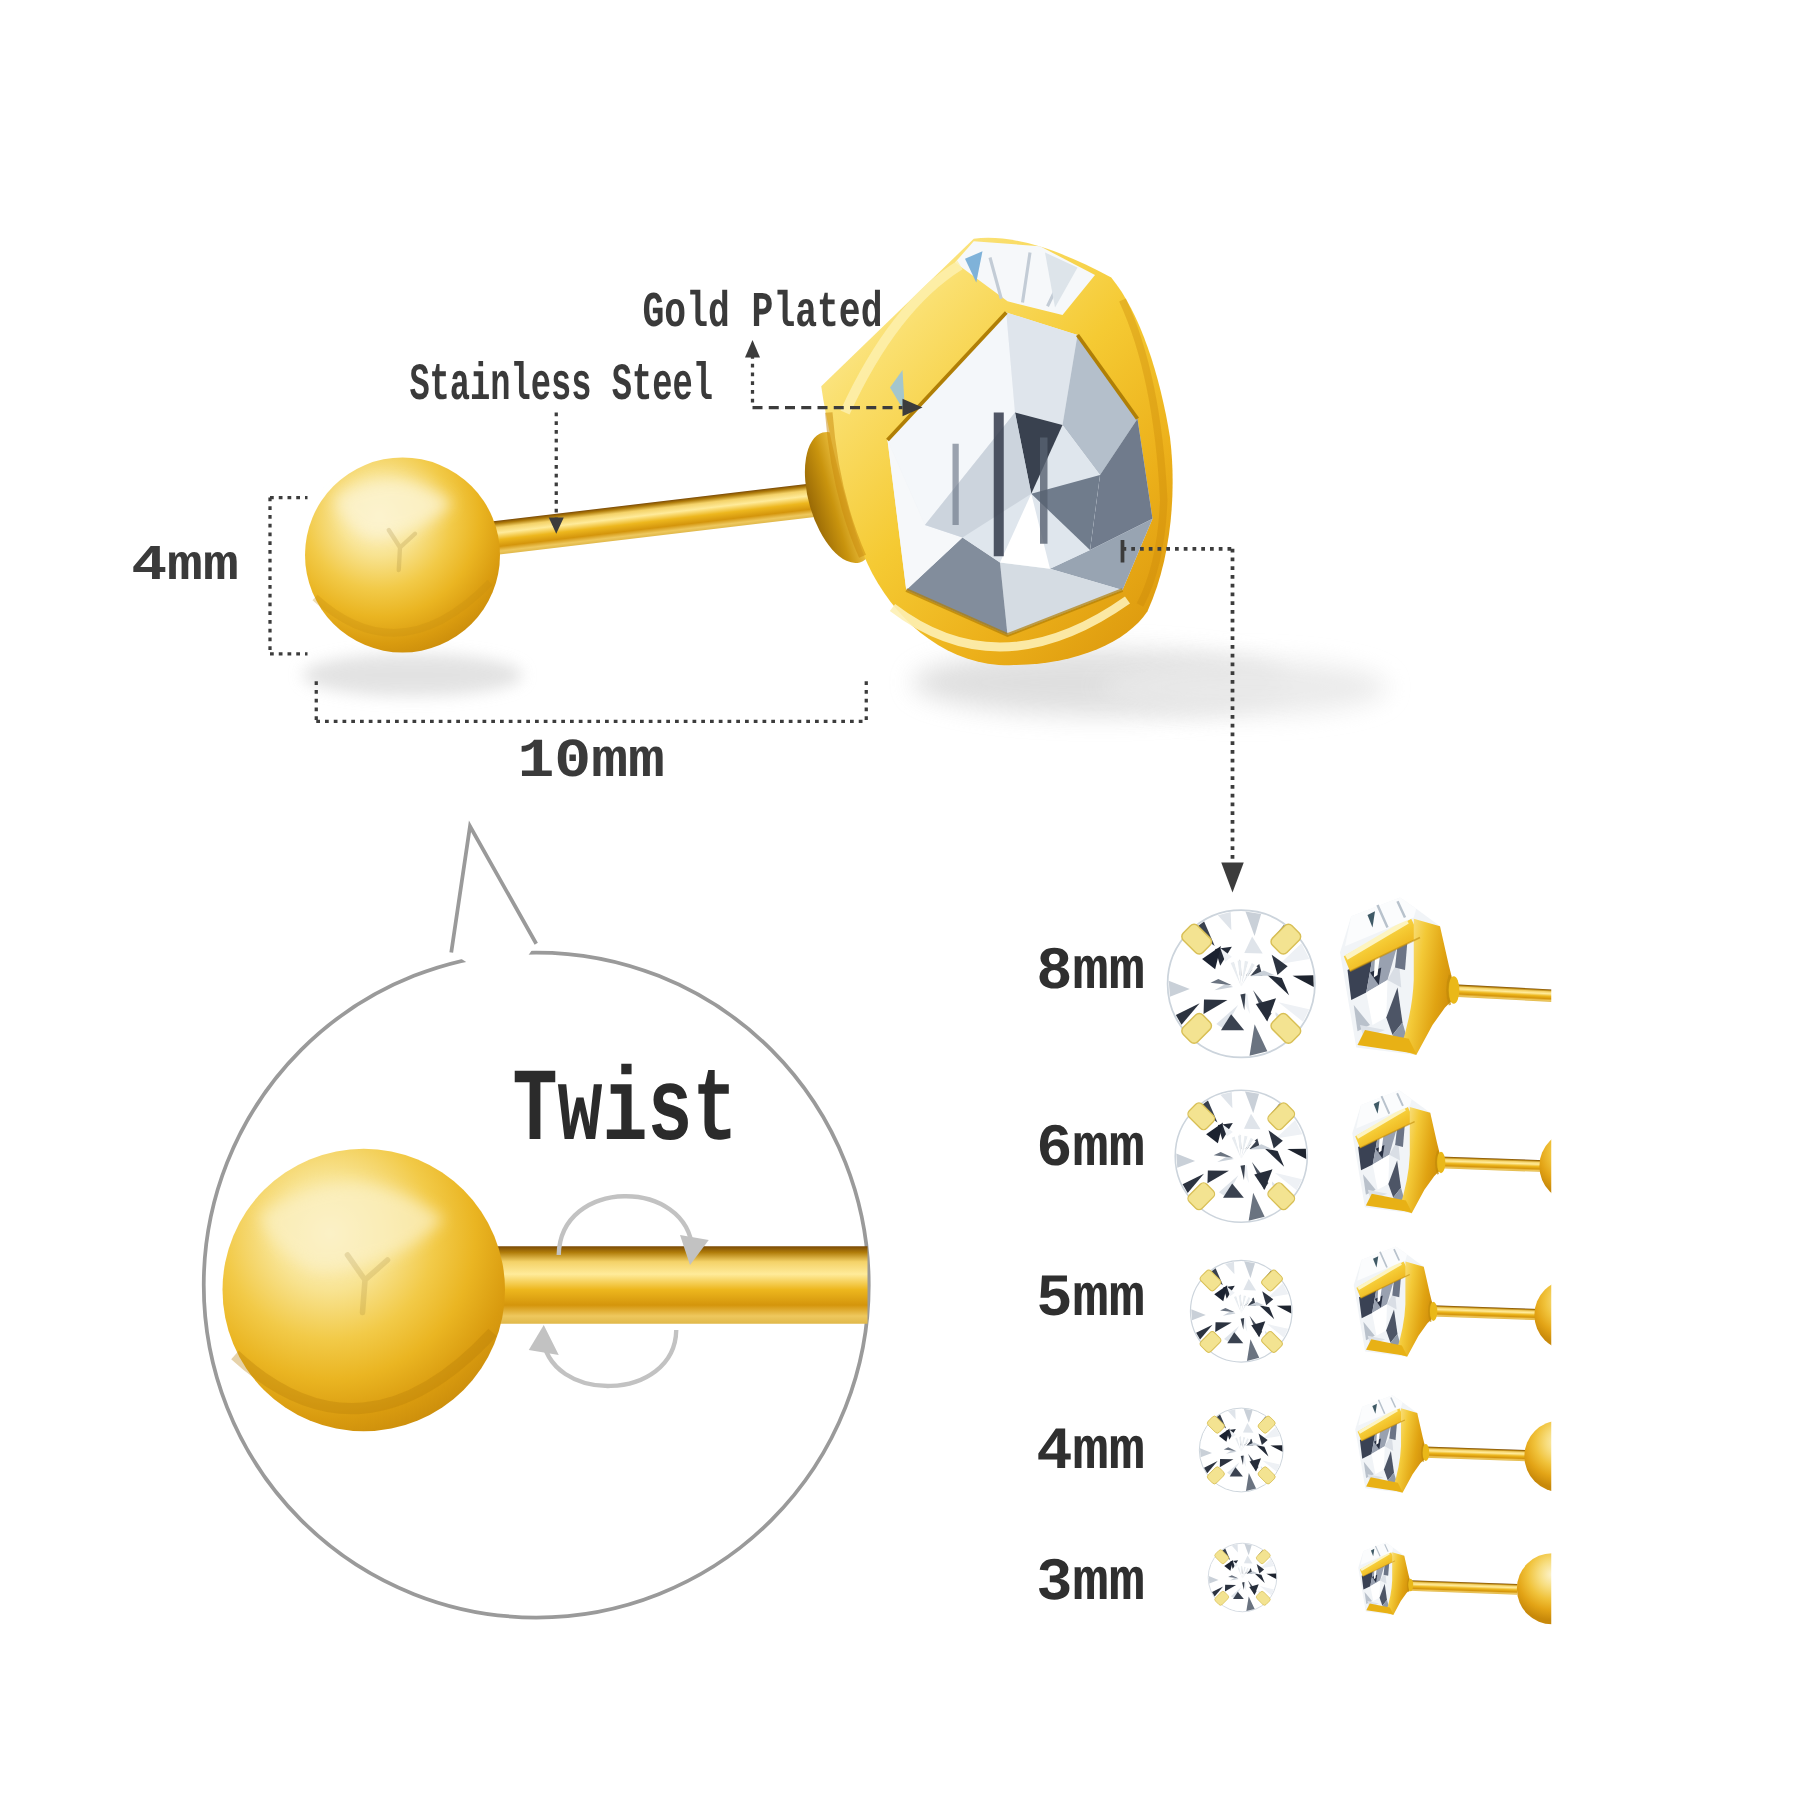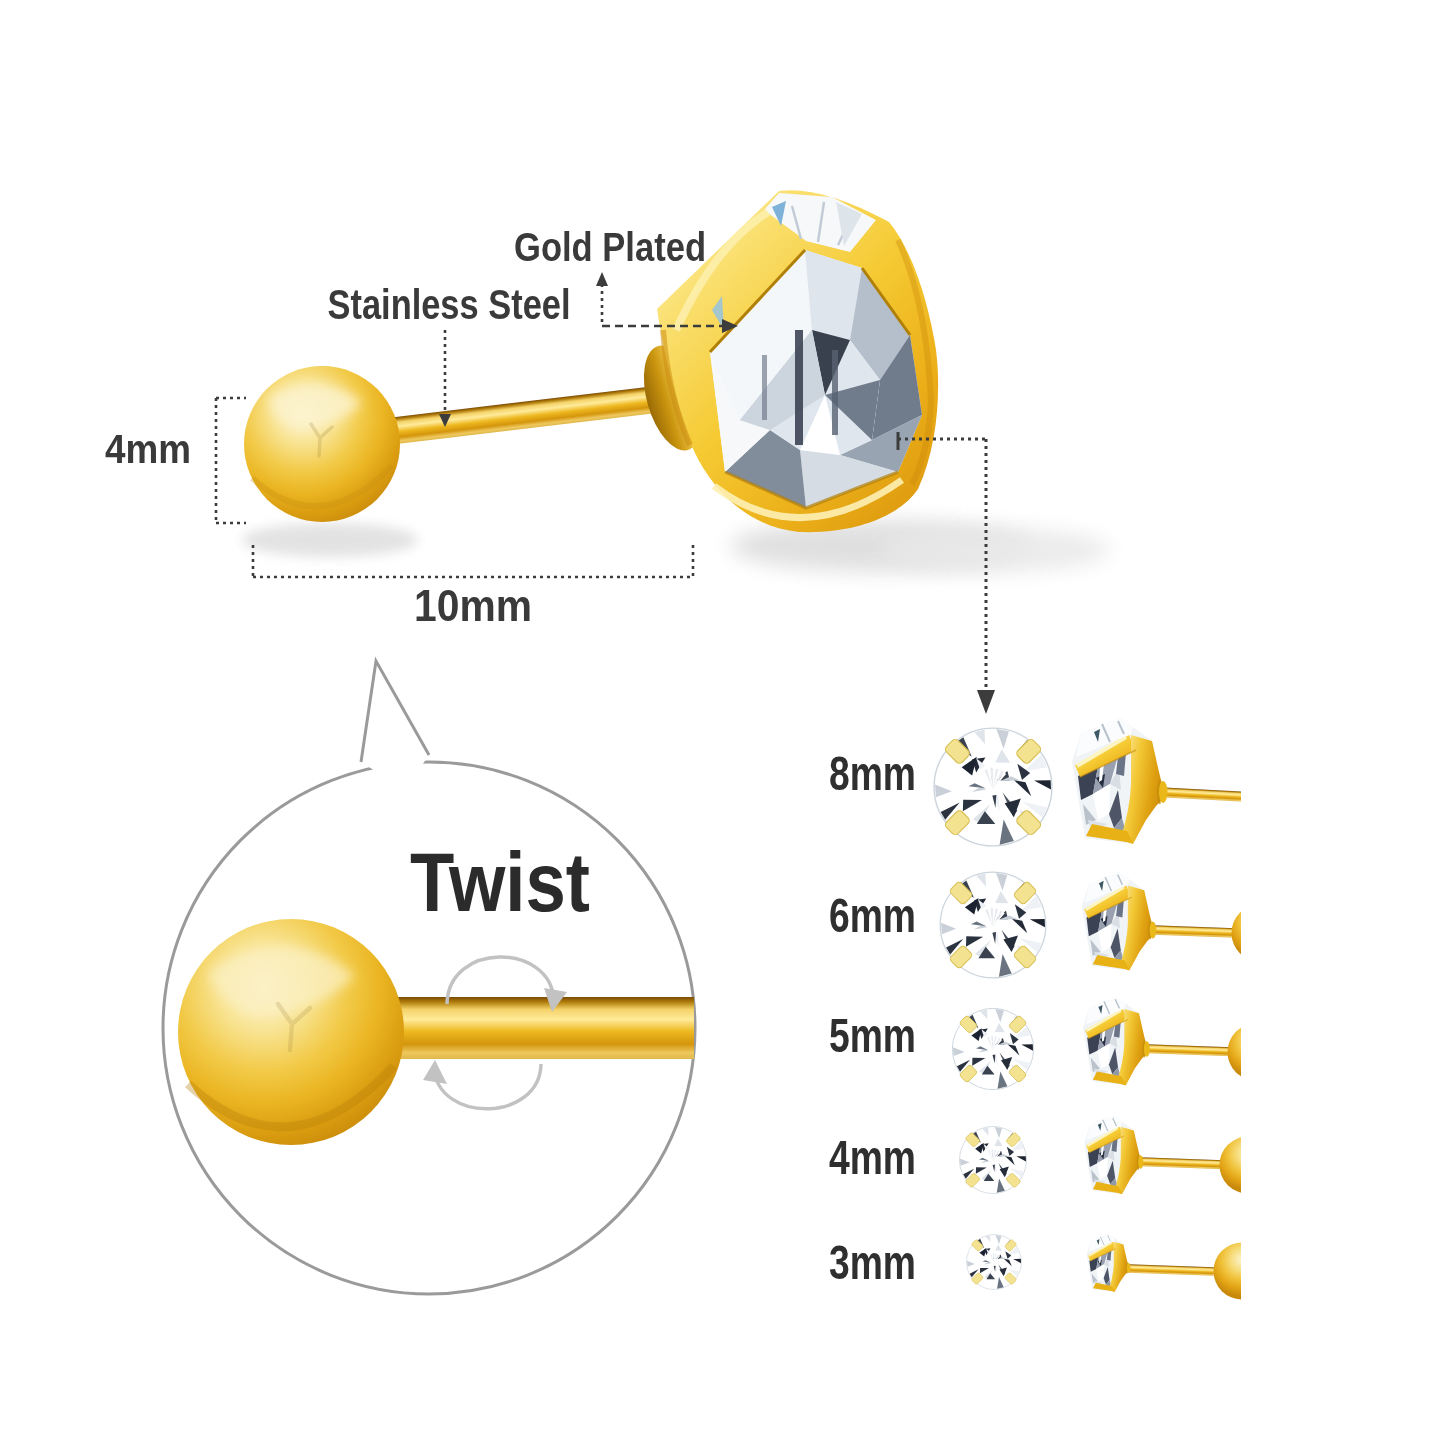--- a/index.html
+++ b/index.html
@@ -1,16 +1,16 @@
 <!DOCTYPE html>
 <html><head>
 <meta charset="utf-8">
 <style>
 html,body{margin:0;padding:0;background:#fff;}
-.page{position:relative;width:1241px;height:1445px;background:#ffffff;overflow:hidden;font-family:Liberation Sans, sans-serif;}
+.page{position:relative;width:1241px;height:1445px;background:#ffffff;overflow:hidden;font-family:Liberation Mono, monospace;}
 </style>
 </head>
 <body>
 <div class="page">
 <svg width="1445" height="1445" viewBox="0 0 1445 1445">
 <defs>
 <radialGradient id="gb" cx="38%" cy="30%" r="78%">
  <stop offset="0" stop-color="#fdf5d4"></stop>
  <stop offset="0.26" stop-color="#f8e391"></stop>
  <stop offset="0.48" stop-color="#f2ca48"></stop>

